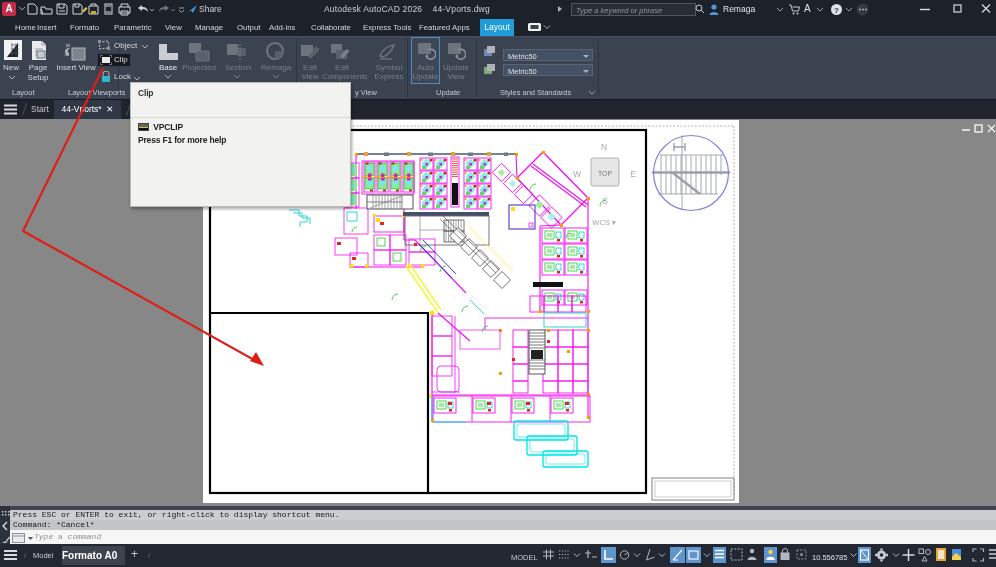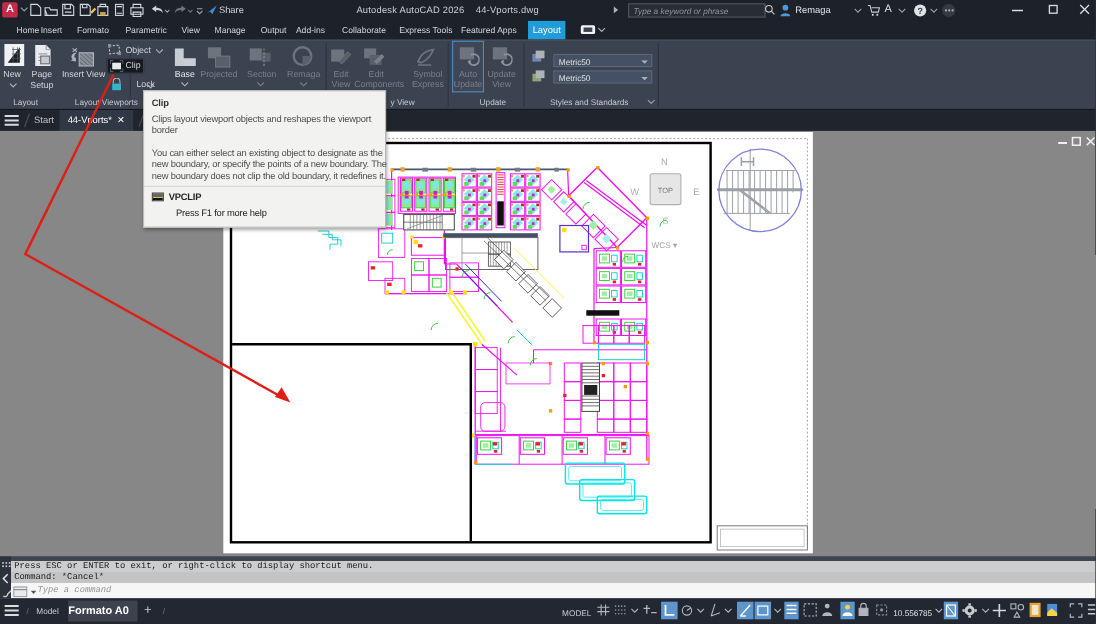--- a/index.html
+++ b/index.html
@@ -234,21 +234,21 @@
     <svg class="abs" style="left:100px;top:18px" width="12" height="10">
       <rect x="2" y="2" width="8" height="6" fill="#e8eaec"></rect>
       <path d="M0,0 h3 M0,0 v3 M12,0 h-3 M12,0 v3 M0,10 h3 M0,10 v-3 M12,10 h-3 M12,10 v-3" stroke="#9aa0a7" stroke-width="1"></path>
     </svg>
     <div class="ritem" style="left:114px; top:19px; width:30px; text-align:left;">Clip</div>
 
     <svg class="abs" style="left:100px;top:34px" width="12" height="12">
       <path d="M3,5 v-2 a3,3 0 0 1 6,0 v2" fill="none" stroke="#aeb3ba"></path>
       <rect x="2" y="5" width="8" height="6" fill="#39b3c8"></rect>
     </svg>
-    <div class="ritem" style="left:124px; top:36px; width:30px; text-align:left;">Lock</div>
+    <div class="ritem" style="left:114px; top:36px; width:30px; text-align:left;">Lock</div>
     <svg class="abs" style="left:133px;top:39px" width="8" height="5">
         <path d="M1,1 L4,4 L7,1" stroke="#aeb3ba" fill="none"></path>
       </svg>
 
     <svg class="abs" style="left:157px;top:5px" width="23" height="20">
       <path d="M2,2 h8 v9 h11 v7 h-19 z" fill="#c9cdd3"></path>
     </svg>
     <div class="ritem" style="left:152px; top:27px; width:32px; color:#e8eaed;">Base</div>
     <svg class="abs" style="left:164px;top:37px" width="8" height="5">
         <path d="M1,1 L4,4 L7,1" stroke="#aeb3ba" fill="none"></path>
@@ -476,27 +476,25 @@
         <path d="M473,8 v-3 h3.5 M480,5 h3.5 v3 M473,14 v3 h3.5 M483.5,14 v3 h-3.5"></path>
       </g>
 
       <path d="M489,6 h7 M489,10 h7 M489,14 h7" stroke="#c8ccd2" stroke-width="1.4"></path>
     </svg>
   </div>
 
   <div id="tooltip">
     <div style="font-weight:bold; color:#333;">Clip</div>
     <div style="height:4px;"></div>
-    <div style="white-space:nowrap;">Clips layout viewport objects and reshapes the viewport<br>border</div>
     <div style="height:10px;"></div>
-    <div style="white-space:nowrap;">You can either select an existing object to designate as the<br>new boundary, or specify the points of a new boundary. The<br>new boundary does not clip the old boundary, it redefines it.</div>
     <div class="tsep"></div>
     <div style="font-weight:bold; color:#222;"><span style="display:inline-block;width:11px;height:8px;background:linear-gradient(#666 0 45%, #d8c23a 45% 70%, #111 70% 100%);border:1px solid #444;vertical-align:-1px;"></span>&nbsp; VPCLIP</div>
     <div style="height:3px;"></div>
-    <div style="font-weight:normal; color:#222;margin-left:22px;">Press F1 for more help</div>
+    <div style="font-weight:bold; color:#222;">Press F1 for more help</div>
   </div>
 
   <svg id="oversvg" viewBox="0 0 996 567">
 
     <path d="M209,126 H734 M734,126 V497" fill="none" stroke="#8a8a8a" stroke-width="0.7" stroke-dasharray="1.8 1.8"></path>
 
     <rect x="210" y="130" width="436" height="363" fill="none" stroke="#000" stroke-width="2.2"></rect>
     <polyline points="211,313 428,313 428,492" fill="none" stroke="#000" stroke-width="2.2"></polyline>
 
     <rect x="652" y="478" width="82" height="22" fill="none" stroke="#777" stroke-width="0.9"></rect>

